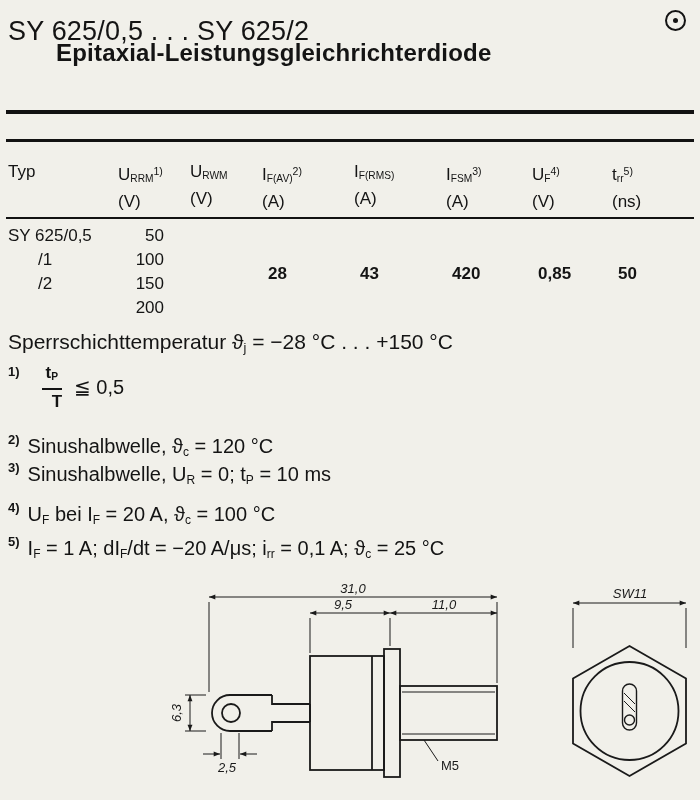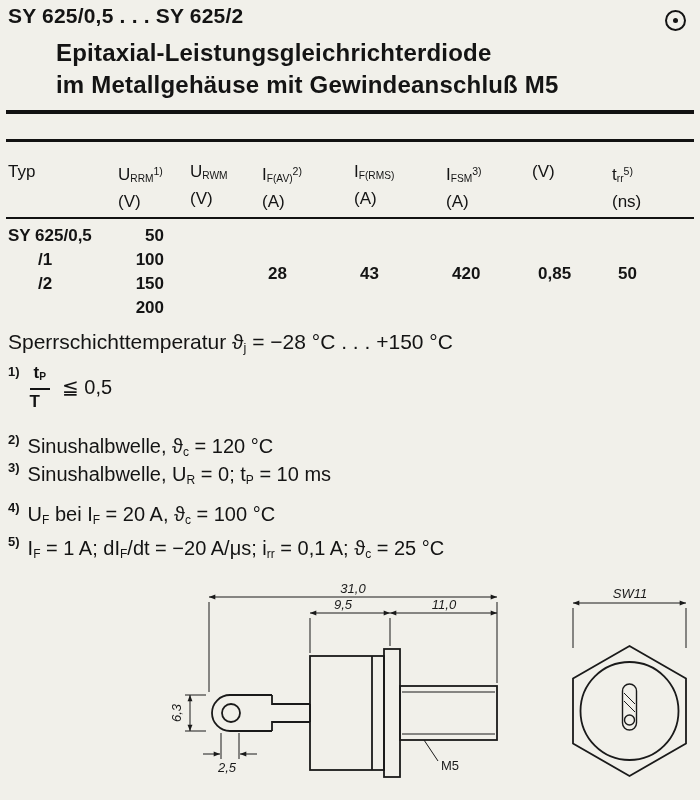--- a/index.html
+++ b/index.html
@@ -2,65 +2,64 @@
 <html><head>
 <meta charset="utf-8">
 <style>
   html,body{margin:0;padding:0;}
   body{
     width:700px;height:800px;position:relative;overflow:hidden;
     background:#f1f0ea;color:#141414;
     font-family:"Liberation Sans","DejaVu Sans",sans-serif;
     -webkit-font-smoothing:antialiased;
   }
-  .title{position:absolute;top:4px;left:8px;font-size:21px;font-weight:700;letter-spacing:.2px;}
+  .title{position:absolute;top:16px;left:8px;font-size:27px;font-weight:400;letter-spacing:.2px;}
   .corner-icon{position:absolute;top:10px;right:14px;width:17px;height:17px;border:2.5px solid #141414;border-radius:50%;display:flex;align-items:center;justify-content:center;}
   .corner-icon .dot{width:5px;height:5px;background:#141414;border-radius:50%;}
   .subtitle{position:absolute;top:37px;left:8px;font-size:24px;font-weight:600;line-height:32px;letter-spacing:.2px;margin-left:48px;}
   .rule{position:absolute;left:6px;right:6px;background:#121212;}
   .rule.thick{top:110px;height:4px;}
   .rule.mid{top:139px;height:2.5px;}
   .rule.thin{top:217px;height:2px;}
   .cols{position:absolute;left:8px;right:8px;display:grid;grid-template-columns:110px 72px 72px 92px 92px 86px 80px 76px;}
   .thead{top:160px;}
   .th{font-size:17px;font-weight:400;line-height:23px;}
   .tbody{top:226px;height:96px;}
-  .line{height:24px;font-size:17px;font-weight:700;}
+  .line{height:24px;font-size:17px;font-weight:400;}
   .indent{padding-left:30px;}
   .urrm-col{text-align:right;padding-right:26px;}
   .shared{align-self:center;font-size:17px;font-weight:700;padding-left:6px;}
   .sb{font-size:.6em;vertical-align:-0.22em;letter-spacing:0;}
   .mk{font-size:.62em;vertical-align:.45em;}
   .temp-line{position:absolute;top:330px;left:8px;font-size:21px;font-weight:500;}
   .fn{position:absolute;left:8px;font-size:20px;font-weight:500;}
   .fn .mk{font-size:13px;vertical-align:9px;margin-right:8px;font-weight:600;}
   .fn1{top:362px;display:flex;align-items:center;}
   .fn1 .mk{align-self:flex-start;margin-top:2px;}
-  .frac{display:inline-flex;flex-direction:column;align-items:flex-start;font-size:17px;font-weight:600;line-height:21px;margin:0 12px 0 2px;}
+  .frac{display:inline-flex;flex-direction:column;align-items:flex-end;font-size:17px;font-weight:600;line-height:21px;margin:0 12px 0 14px;}
   .frac .num{border-bottom:2px solid #141414;padding:0 4px 1px;}
   .frac .den{padding-top:1px;}
   .fn2{top:432px;}
   .fn3{top:460px;}
   .fn4{top:500px;}
   .fn5{top:534px;}
   .drawing{position:absolute;top:580px;left:0;width:700px;height:220px;}
   svg text{font-family:"Liberation Sans","DejaVu Sans",sans-serif;font-size:13px;font-style:italic;fill:#1a1a1a;}
   svg text.upright{font-style:normal;}
 </style>
 </head>
 <body>
 
 <div class="title">SY 625/0,5 . . . SY 625/2</div>
 <div class="corner-icon">
     <div class="dot"></div>
   </div>
 
 <div class="subtitle">
   <div>Epitaxial-Leistungsgleichrichterdiode</div>
-  <div>im Metallgehäuse mit Gewindeanschluß M5</div>
 </div>
 
 <div class="rule thick"></div>
 <div class="rule mid"></div>
 
 <div class="cols thead">
   <div class="th">
     <div><span>Typ</span></div>
   </div>
   <div class="th">
@@ -77,20 +76,21 @@
   </div>
   <div class="th">
     <div><span>I</span><span class="sb">F(RMS)</span></div>
     <div>(A)</div>
   </div>
   <div class="th">
     <div><span>I</span><span class="sb">FSM</span><span class="mk">3)</span></div>
     <div>(A)</div>
   </div>
   <div class="th">
+    <div><span>U</span><span class="sb">F</span><span class="mk">4)</span></div>
     <div>(V)</div>
   </div>
   <div class="th">
     <div><span>t</span><span class="sb">rr</span><span class="mk">5)</span></div>
     <div>(ns)</div>
   </div>
 </div>
 
 <div class="rule thin"></div>
 

